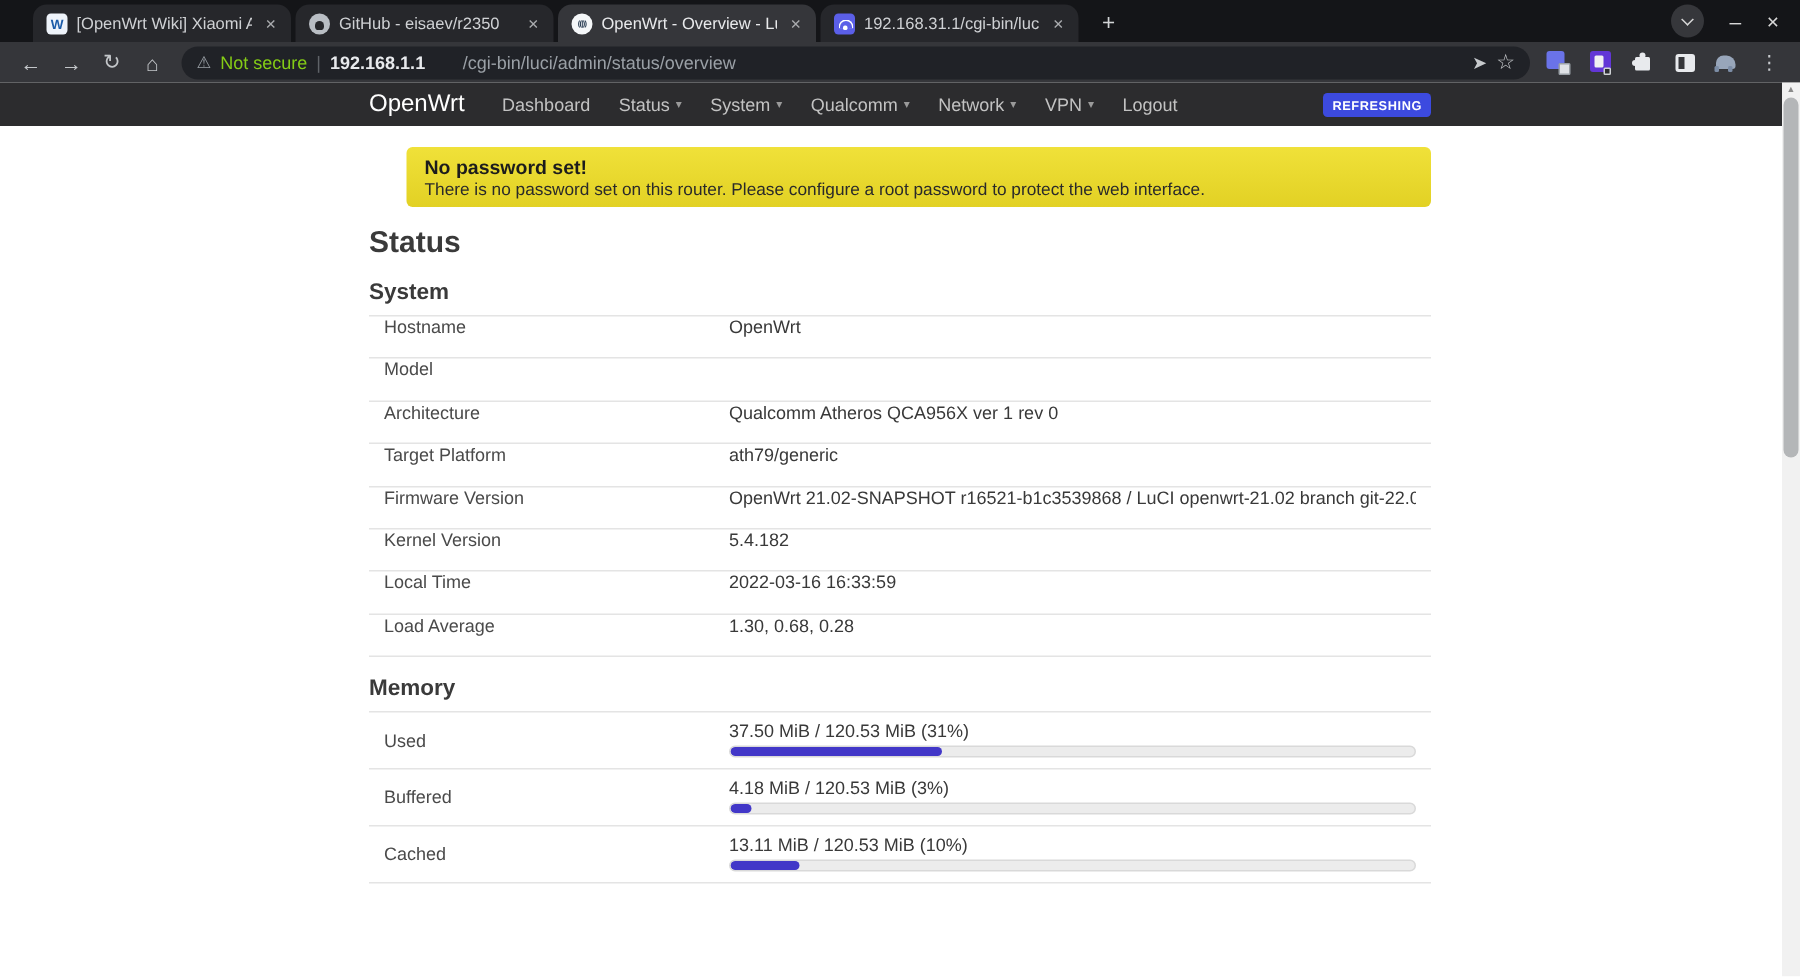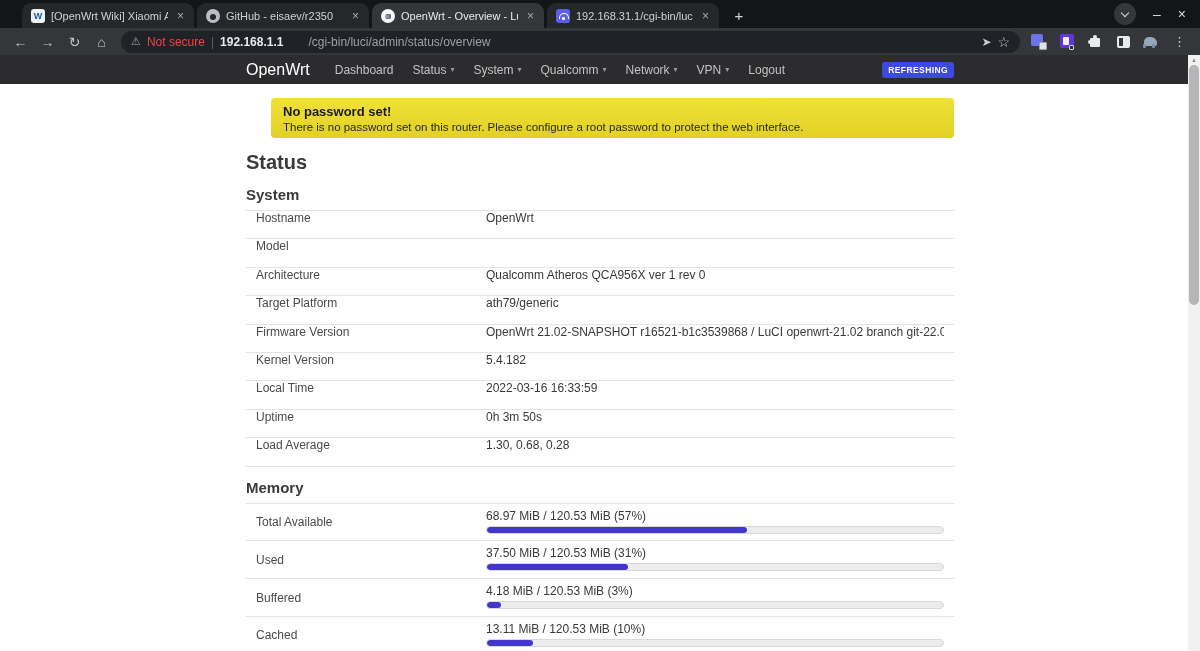--- a/index.html
+++ b/index.html
@@ -31,21 +31,21 @@
   .newtab-btn{color:#d2d4d6;font-size:15px;width:22px;height:22px;border-radius:50%;display:flex;align-items:center;justify-content:center;margin:0 0 2px 6px;cursor:pointer;}
   .window-controls{display:flex;align-items:center;gap:17px;padding:0 14px 0 8px;height:28px;}
   .wc-chevron-wrap{width:22px;height:22px;border-radius:50%;background:#36373b;display:flex;align-items:center;justify-content:center;cursor:pointer;}
   .wc-chevron{width:6px;height:6px;border-right:1.6px solid #d8d8d8;border-bottom:1.6px solid #d8d8d8;transform:rotate(45deg);margin-top:-3px;}
   .wc-btn{color:#d8d8d8;font-size:14px;cursor:pointer;line-height:1;}
 
   .toolbar{height:27px;background:#35363a;display:flex;align-items:center;padding:0 9px;gap:4px;}
   .tb-icon{color:#c3c6c9;font-size:14px;width:23px;height:23px;display:flex;align-items:center;justify-content:center;border-radius:50%;cursor:pointer;flex:0 0 auto;}
   .omnibox{flex:1;height:22px;background:#202227;border-radius:12px;display:flex;align-items:center;padding:0 10px;gap:6px;margin:0 4px;min-width:0;cursor:text;}
   .omni-warn{color:#9aa0a6;font-size:11px;}
-  .omni-label{color:#ef4444;font-size:12px;white-space:nowrap;}
+  .omni-label{color:#84cc16;font-size:12px;white-space:nowrap;}
   .omni-div{color:#5f6368;font-size:12px;}
   .omni-url{font-size:12px;white-space:nowrap;overflow:hidden;}
   .omni-host{color:#e8eaed;font-weight:bold;}
   .omni-path{color:#9aa0a6;margin-left:25px;}
   .omni-spacer{flex:1;}
   .omni-send{color:#c7cacd;font-size:12px;cursor:pointer;}
   .omni-star{color:#c7cacd;font-size:14px;cursor:pointer;}
   .ext-area{display:flex;align-items:center;gap:10px;padding:0 2px;}
   .ext{width:18px;height:18px;position:relative;display:flex;align-items:center;justify-content:center;cursor:pointer;}
   .ext-copy-base{position:absolute;left:1px;top:1px;width:12px;height:12px;background:#6a73e8;border-radius:2px;}
@@ -251,41 +251,28 @@
   <div class="kv-row">
     <span class="kv-label">Kernel Version</span>
     <span class="kv-value">5.4.182</span>
   </div>
 
   <div class="kv-row">
     <span class="kv-label">Local Time</span>
     <span class="kv-value">2022-03-16 16:33:59</span>
   </div>
 
-  <div class="kv-row">
-    <span class="kv-label">Uptime</span>
-    <span class="kv-value">0h 3m 50s</span>
-  </div>
 
   <div class="kv-row">
     <span class="kv-label">Load Average</span>
     <span class="kv-value">1.30, 0.68, 0.28</span>
   </div>
 </div>
     <h3 class="section-title">Memory</h3>
     <div class="mem-table" id="memory-table">
-  <div class="mem-row">
-    <span class="mem-label">Total Available</span>
-    <span class="mem-cell">
-      <div class="mem-text">68.97 MiB / 120.53 MiB (57%)</div>
-      <div class="mem-bar">
-        <div class="mem-fill" style="width: 57%;"></div>
-      </div>
-    </span>
-  </div>
 
   <div class="mem-row">
     <span class="mem-label">Used</span>
     <span class="mem-cell">
       <div class="mem-text">37.50 MiB / 120.53 MiB (31%)</div>
       <div class="mem-bar">
         <div class="mem-fill" style="width: 31%;"></div>
       </div>
     </span>
   </div>

